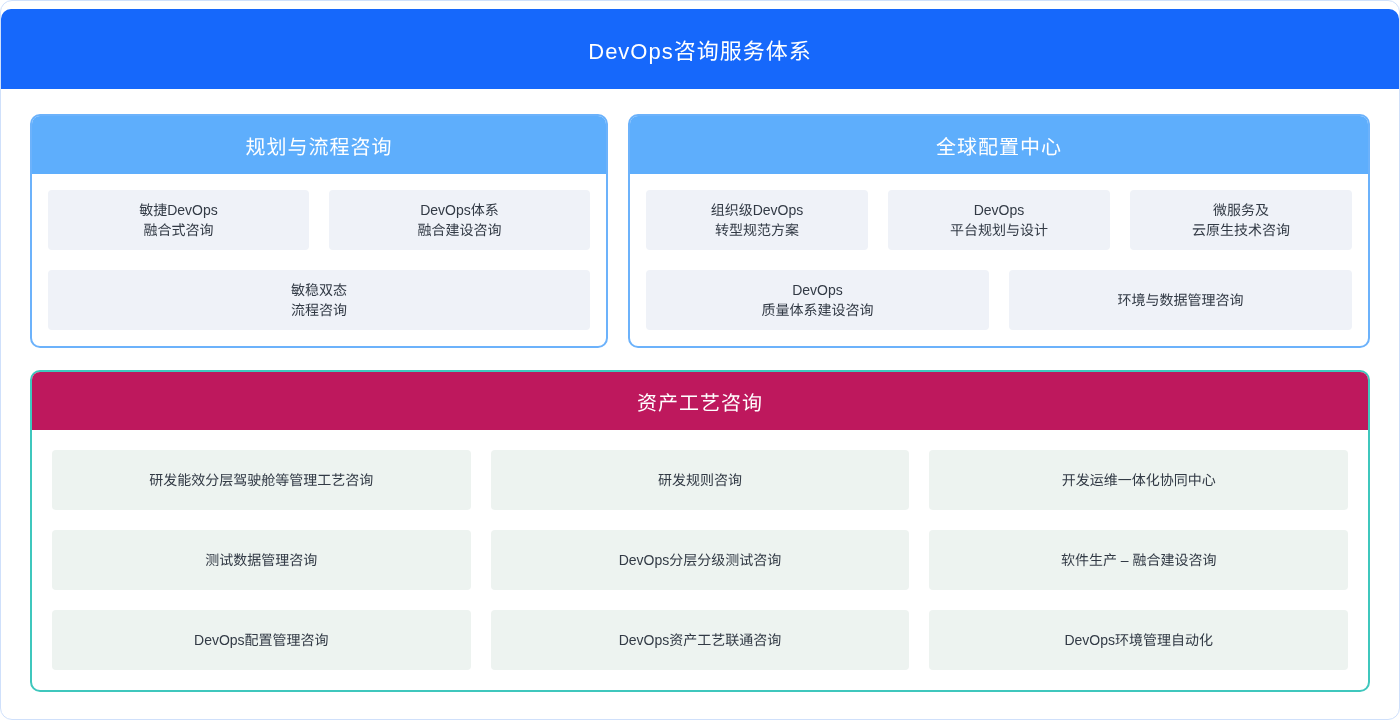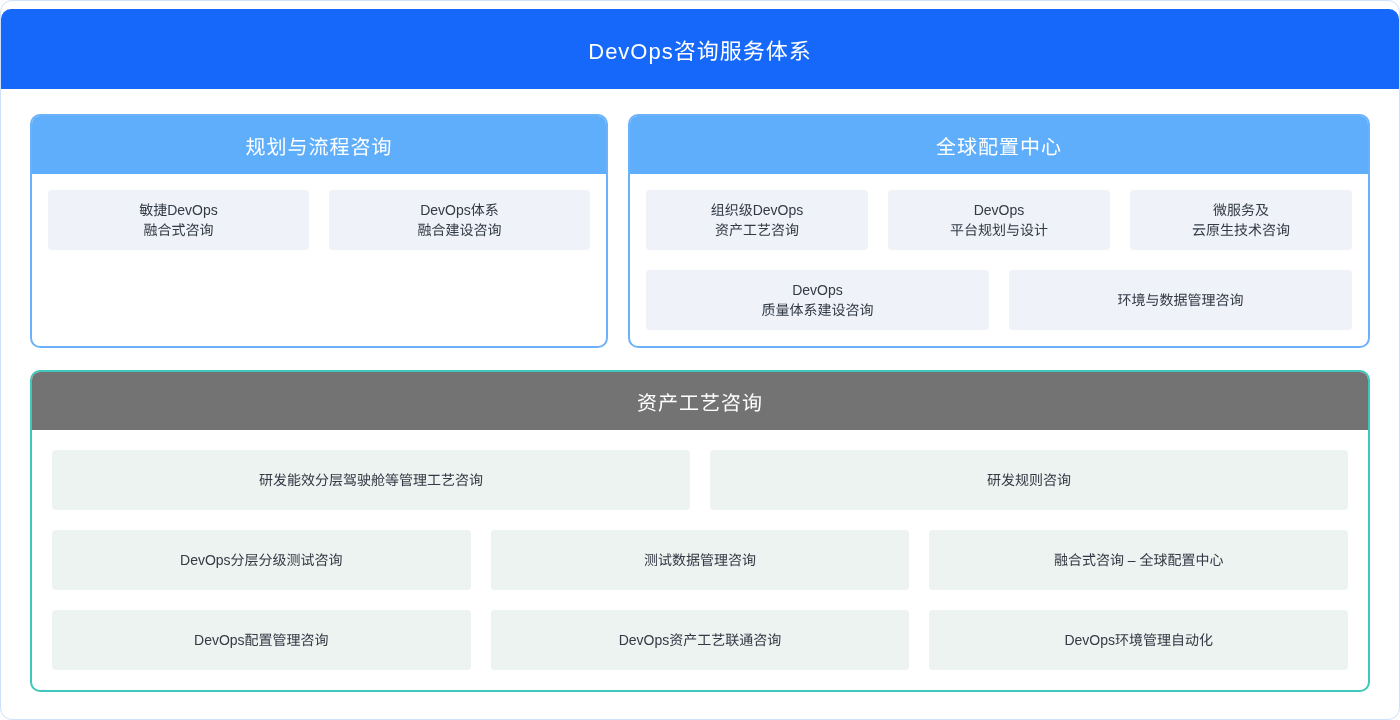--- a/index.html
+++ b/index.html
@@ -62,21 +62,21 @@
   .panel-engineering { width: 742px; }
   .panel-assets      { width: 100%; margin-top: 22px; }
 
   .panel-head {
     height: 58px;
     display: flex;
     align-items: center;
     justify-content: center;
   }
   .panel.blue > .panel-head { background: #5eaefc; }
-  .panel.teal > .panel-head { background: #737373; }
+  .panel.teal > .panel-head { background: #be185d; }
 
   .panel-head-title {
     color: #ffffff;
     font-size: 20px;
     font-weight: 400;
     letter-spacing: 1px;
   }
 
   .panel-body {
     padding: 16px;
@@ -129,32 +129,34 @@
           <h2 class="panel-head-title">规划与流程咨询</h2>
         </div>
         <div class="panel-body">
           <div class="card-row">
             <div class="card blue-card">敏捷DevOps
 融合式咨询</div>
             <div class="card blue-card">DevOps体系
 融合建设咨询</div>
           </div>
           <div class="card-row">
+            <div class="card blue-card">敏稳双态
+流程咨询</div>
           </div>
         </div>
       </section>
 
       <section class="panel blue panel-engineering">
         <div class="panel-head">
           <h2 class="panel-head-title">全球配置中心</h2>
         </div>
         <div class="panel-body">
           <div class="card-row">
             <div class="card blue-card">组织级DevOps
-资产工艺咨询</div>
+转型规范方案</div>
             <div class="card blue-card">DevOps
 平台规划与设计</div>
             <div class="card blue-card">微服务及
 云原生技术咨询</div>
           </div>
           <div class="card-row">
             <div class="card blue-card">DevOps
 质量体系建设咨询</div>
             <div class="card blue-card">环境与数据管理咨询</div>
           </div>
@@ -164,25 +166,26 @@
     </div>
 
     <section class="panel teal panel-assets">
       <div class="panel-head">
         <h2 class="panel-head-title">资产工艺咨询</h2>
       </div>
       <div class="panel-body">
         <div class="card-row">
           <div class="card teal-card">研发能效分层驾驶舱等管理工艺咨询</div>
           <div class="card teal-card">研发规则咨询</div>
+          <div class="card teal-card">开发运维一体化协同中心</div>
         </div>
         <div class="card-row">
+          <div class="card teal-card">测试数据管理咨询</div>
           <div class="card teal-card">DevOps分层分级测试咨询</div>
-          <div class="card teal-card">测试数据管理咨询</div>
-          <div class="card teal-card">融合式咨询 – 全球配置中心</div>
+          <div class="card teal-card">软件生产 – 融合建设咨询</div>
         </div>
         <div class="card-row">
           <div class="card teal-card">DevOps配置管理咨询</div>
           <div class="card teal-card">DevOps资产工艺联通咨询</div>
           <div class="card teal-card">DevOps环境管理自动化</div>
         </div>
       </div>
     </section>
 
   </div>

